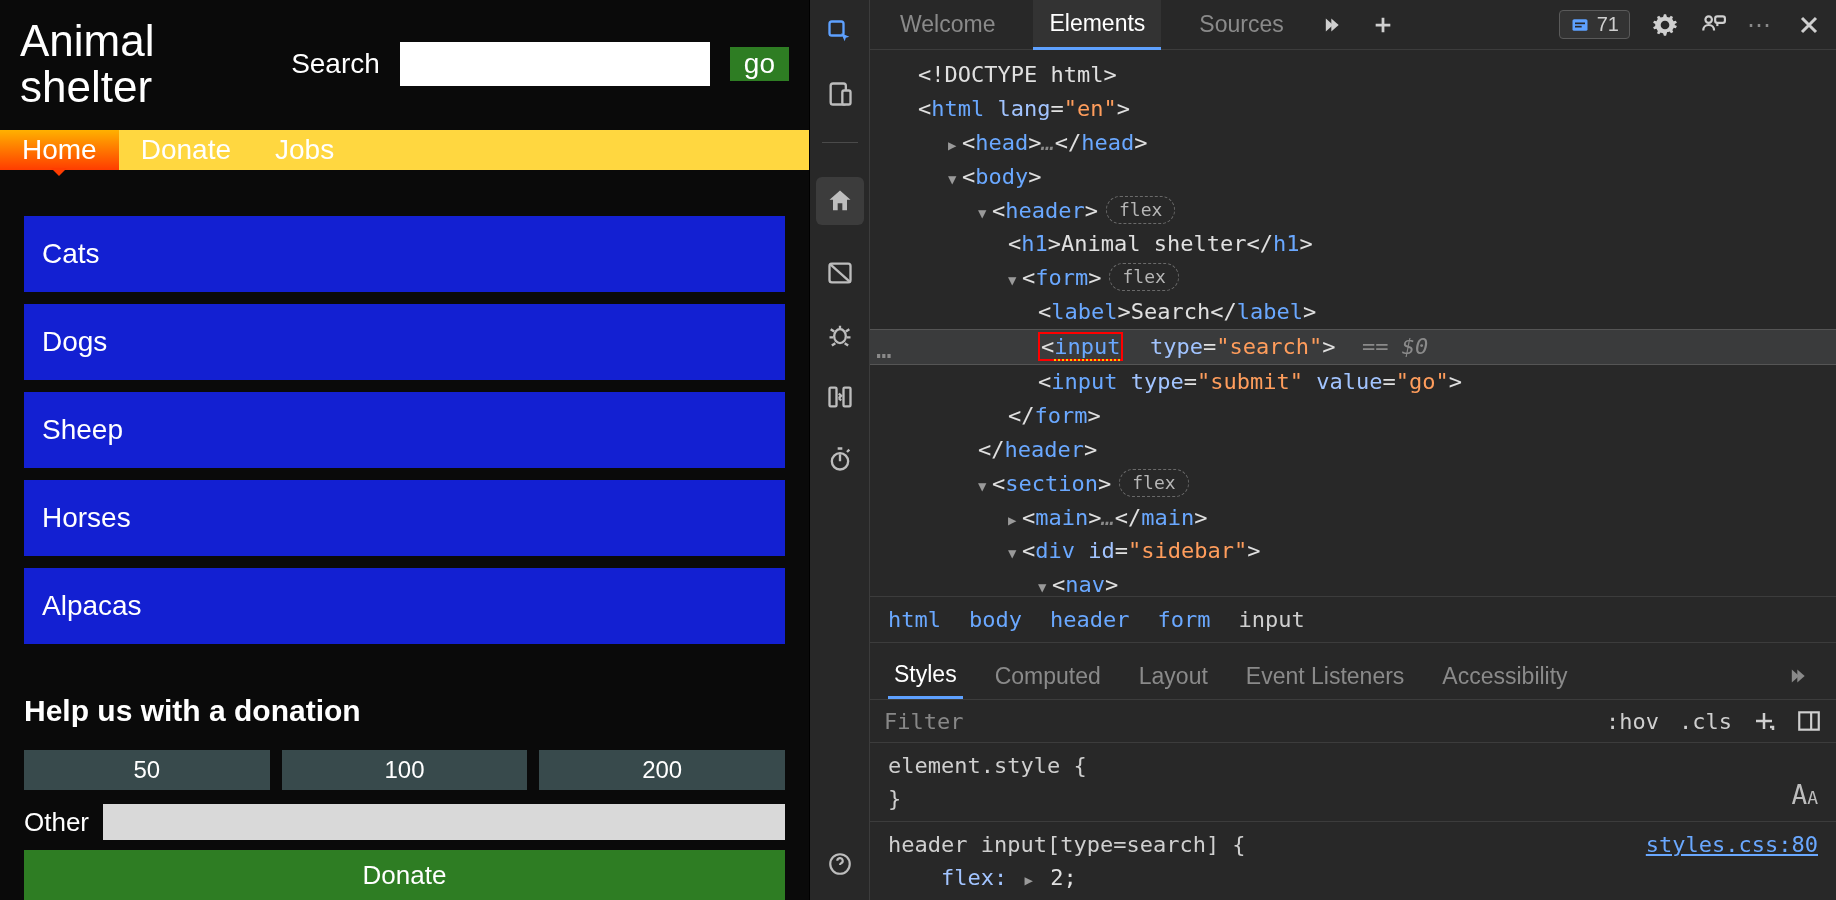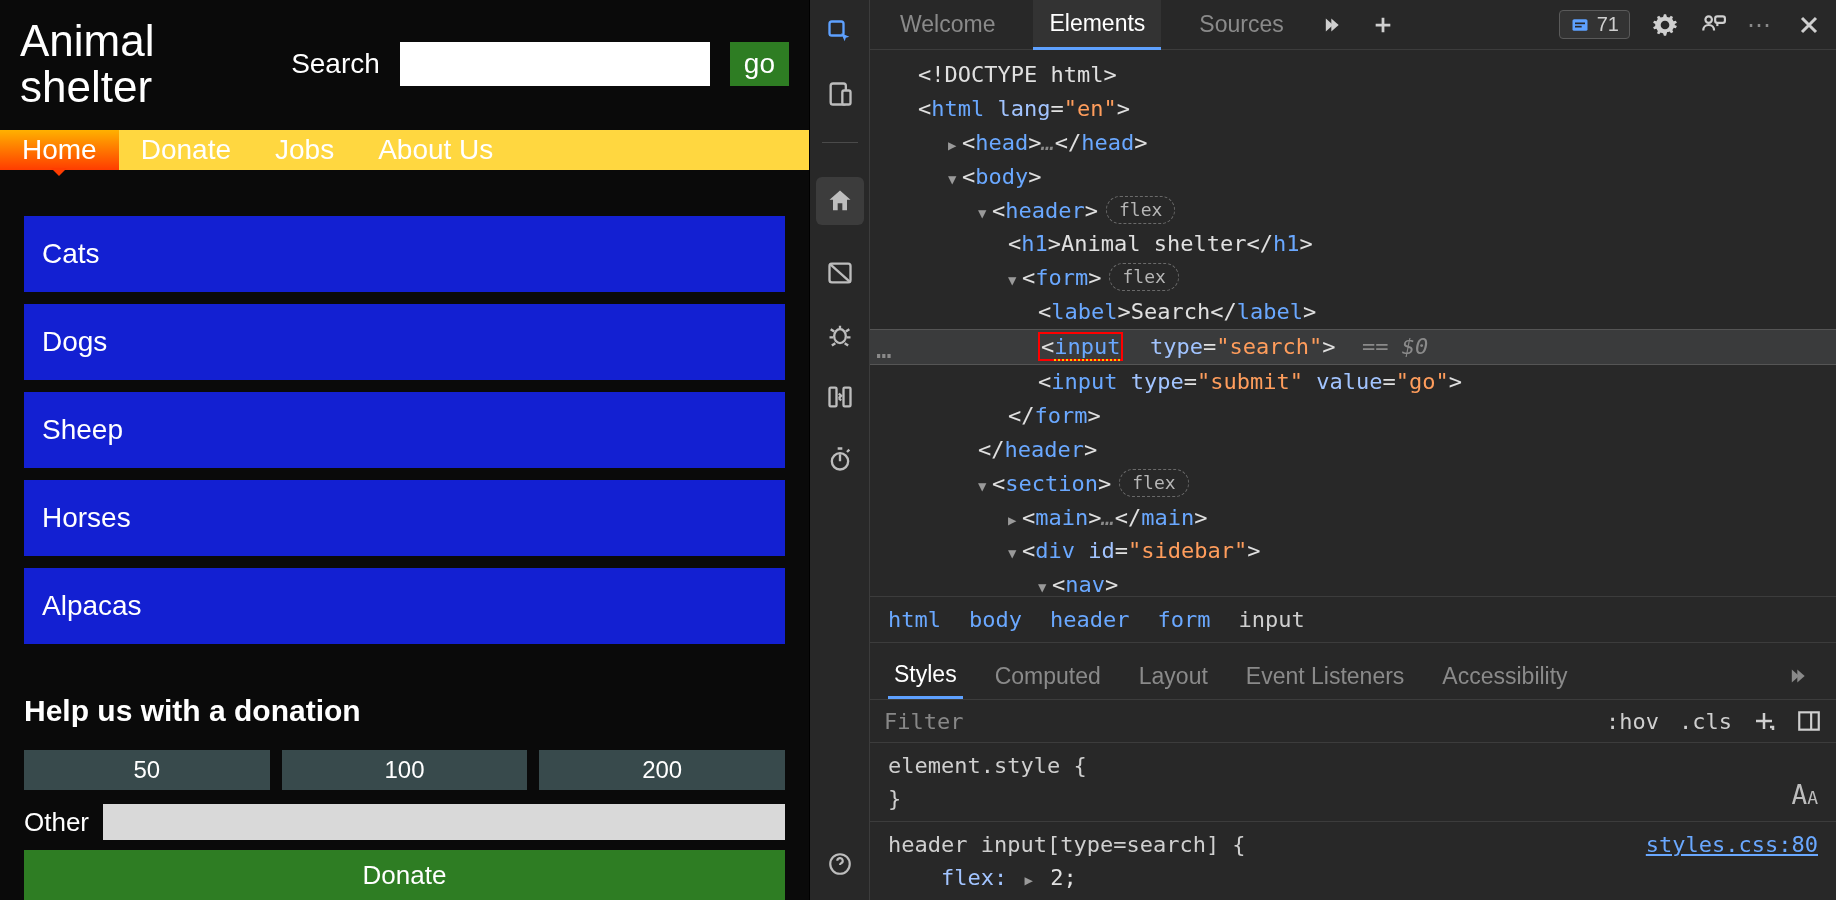--- a/index.html
+++ b/index.html
@@ -39,21 +39,21 @@
   .search-label { font-size: 28px; }
   .search-input {
     width: 310px;
     height: 44px;
     background: #fff;
     border: none;
     font-size: 20px;
     padding: 0 8px;
   }
   .go-btn {
-    height: 44px;
+    height: 34px;
     padding: 0 14px;
     background: #2e7d23;
     color: #fff;
     font-size: 28px;
     border: none;
     cursor: pointer;
   }
   
   .page-nav {
     display: flex;
@@ -379,21 +379,20 @@
       <span class="search-label">Search</span>
       <input class="search-input" type="search" style="">
       <button class="go-btn">go</button>
     </div>
   </div>
 
   <div class="page-nav" id="primary-nav">
       <div class="nav-item active">Home</div>
       <div class="nav-item">Donate</div>
       <div class="nav-item">Jobs</div>
-      <div class="nav-item">About Us</div>
     </div>
 
   <div class="content">
     <div id="animal-list"><button class="animal-btn">Cats</button><button class="animal-btn">Dogs</button><button class="animal-btn">Sheep</button><button class="animal-btn">Horses</button><button class="animal-btn">Alpacas</button></div>
 
     <div class="donate-heading">Help us with a donation</div>
     <div class="donate-row" id="donate-row">
         <button class="donate-amt">50</button>
         <button class="donate-amt">100</button>
         <button class="donate-amt">200</button>

